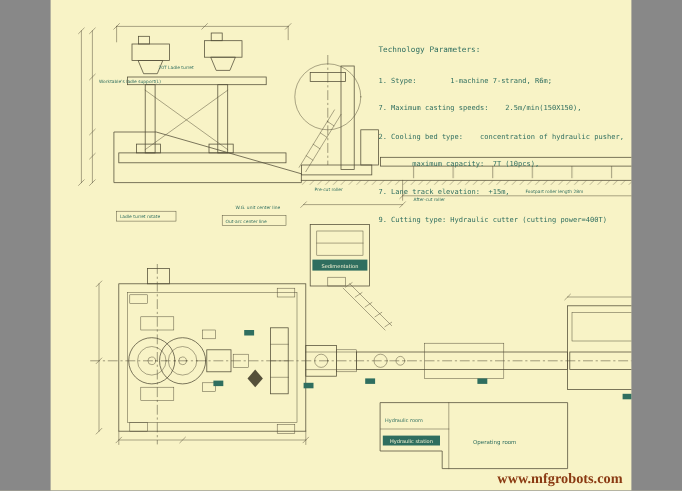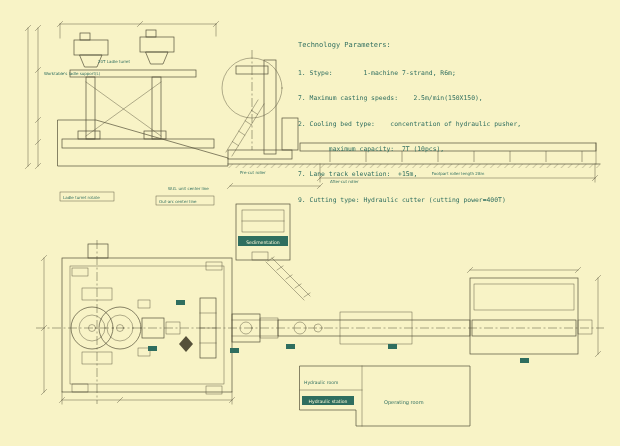--- a/index.html
+++ b/index.html
@@ -1,16 +1,16 @@
 <!DOCTYPE html>
 <html style="--bg: #f8f3c6; --ink: #55503a; --accent: #2f6e5f; --wm: #8a3a12;"><head>
 <meta charset="utf-8">
 <style>
   html,body{margin:0;padding:0;background:#888;}
-  .stage{position:relative;width:620px;height:446px;background:var(--bg);overflow:hidden;
+  .stage{position:relative;width:528px;height:446px;background:var(--bg);overflow:hidden;
          font-family:"DejaVu Sans",sans-serif;margin:0 auto;}
   svg{position:absolute;left:0;top:0;}
   .ink{stroke:var(--ink);fill:none;stroke-width:.7;stroke-linecap:square;}
   .thin{stroke-width:.45;}
   .fillink{fill:var(--ink);stroke:none;}
   .cl{stroke:var(--ink);stroke-width:.5;stroke-dasharray:9 2.5 2 2.5;fill:none;}
   .pat{stroke:var(--ink);stroke-width:.5;}
   .patf{fill:var(--ink);}
   .lbl{fill:var(--accent);font-family:"DejaVu Sans",sans-serif;font-size:5px;}
   .lbl45{font-size:4.5px;}
@@ -253,13 +253,14 @@
 <div class="params">
   <div class="title">Technology Parameters:</div>
   <div>1. Stype:        1-machine 7-strand, R6m;</div>
   <div>7. Maximum casting speeds:    2.5m/min(150X150),</div>
   <div>2. Cooling bed type:    concentration of hydraulic pusher,</div>
   <div>        maximum capacity:  7T (10pcs),</div>
   <div>7. Lane track elevation:  +15m,</div>
   <div>9. Cutting type: Hydraulic cutter (cutting power=400T)</div>
 </div>
 
+<div class="watermark">www.mfgrobots.com</div>
 </div>
 
 </body></html>

